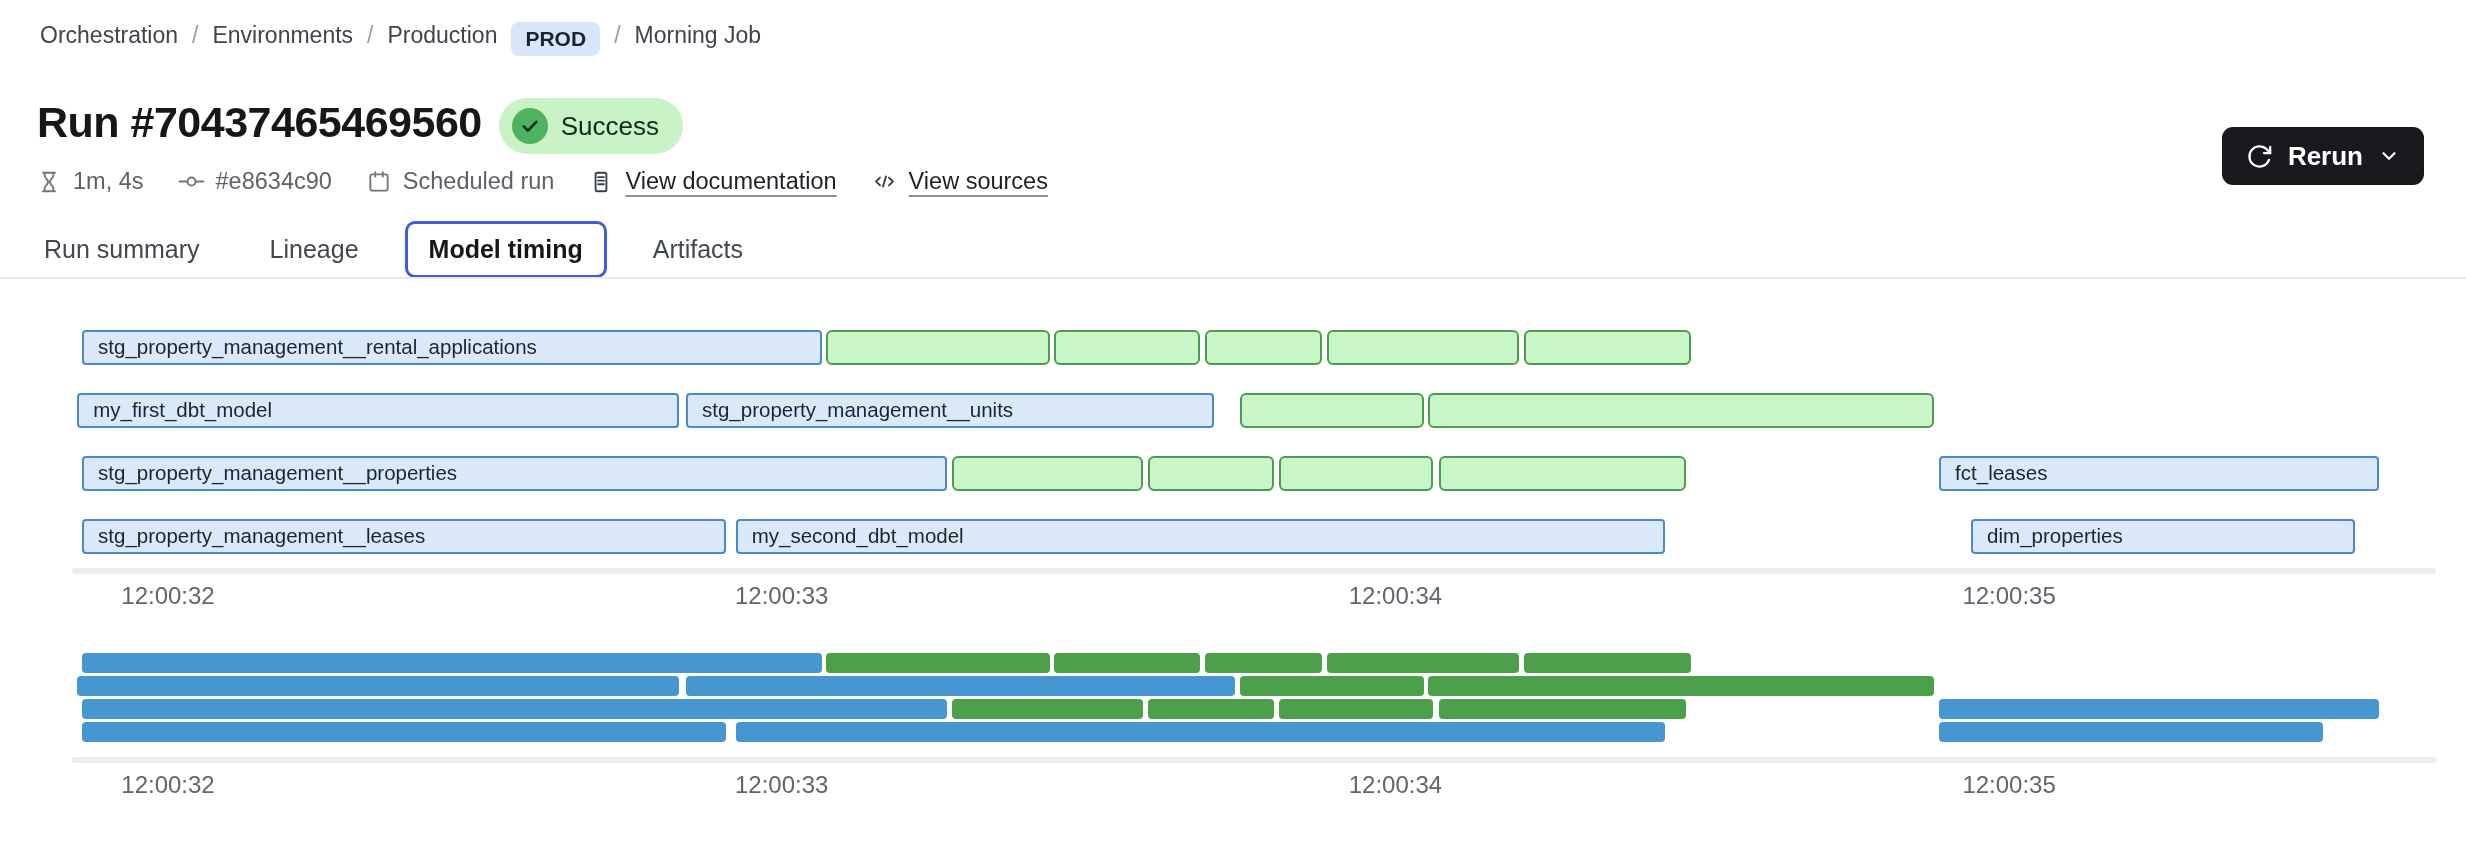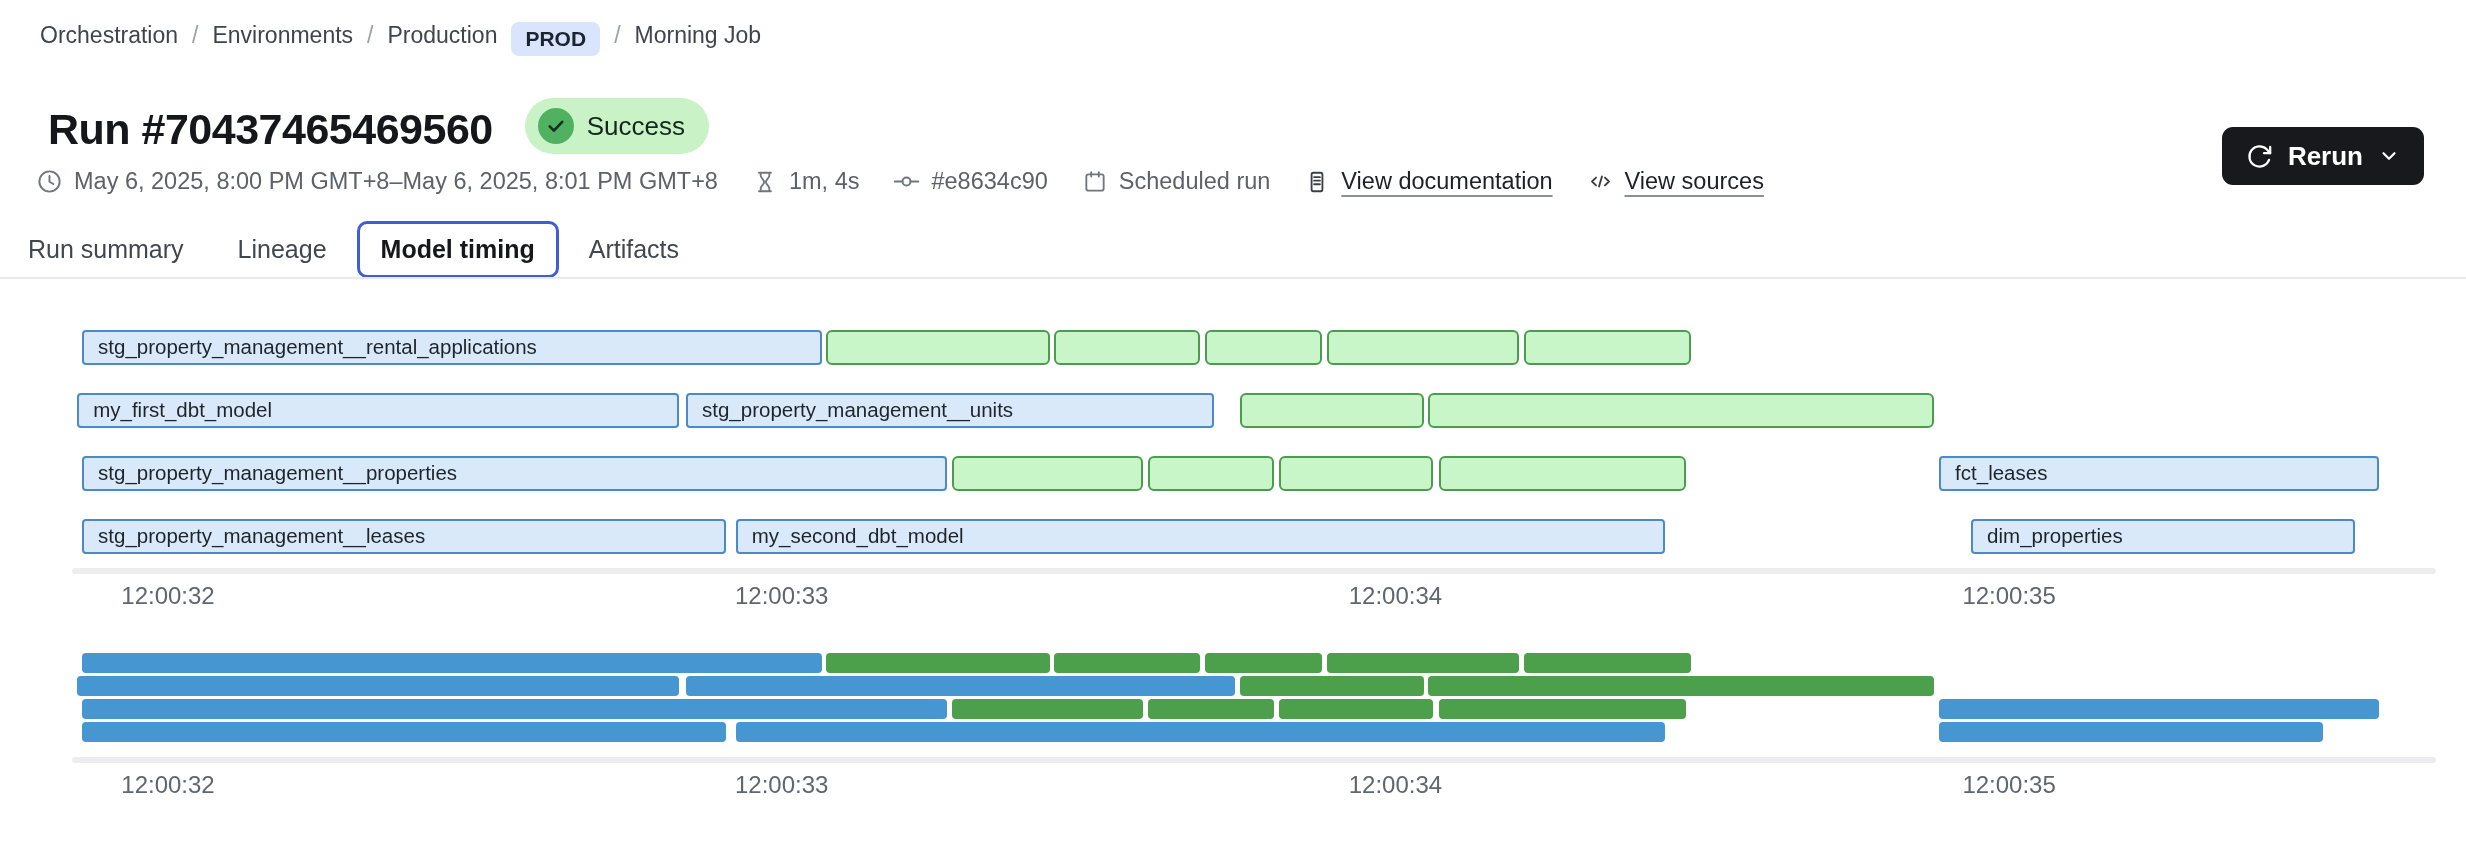--- a/index.html
+++ b/index.html
@@ -9,39 +9,39 @@
     font-family:"Liberation Sans", sans-serif; color:#16181c; background:#fff;
   }
   
   .breadcrumb { position:absolute; left:40px; top:22px; display:flex; align-items:flex-start; gap:14px;
     font-size:23px; color:#3f454d; }
   .crumb { cursor:pointer; }
   .crumb-sep { color:#9aa0a6; }
   .env-badge { background:var(--prod-badge-bg); color:#1c2430; font-weight:700; font-size:21px;
     padding:5px 14px; border-radius:8px; }
   
-  .title-row { position:absolute; left:48px; top:98px; display:flex; align-items:flex-end; gap:32px; }
+  .title-row { position:absolute; left:37px; top:98px; display:flex; align-items:flex-start; gap:17px; }
   .run-title { font-size:43px; font-weight:700; letter-spacing:-0.5px; color:#15171b; }
   .status-badge { display:inline-flex; align-items:center; gap:13px; background:var(--badge-bg);
     border-radius:30px; padding:10px 24px 10px 13px; font-size:26px; font-weight:500; color:#14281a; }
   .status-circle { width:36px; height:36px; border-radius:50%; background:var(--badge-circle);
     display:flex; align-items:center; justify-content:center; }
   
   .rerun-btn { position:absolute; right:42px; top:127px; height:58px; background:var(--rerun-bg);
     color:#fff; border:none; border-radius:11px; display:flex; align-items:center; gap:15px;
     padding:0 24px; font-size:26px; font-weight:600; font-family:inherit; cursor:pointer; }
   
   .meta-row { position:absolute; left:36px; top:168px; display:flex; align-items:center; gap:34px;
     font-size:23.5px; color:#5d6269; }
   .meta-item { display:flex; align-items:center; gap:11px; white-space:nowrap; }
   .meta-item svg { flex:none; }
   .meta-link { color:#1c2127; font-weight:500; text-decoration:underline;
     text-underline-offset:6px; text-decoration-color:#8a8f96; cursor:pointer; }
   
-  .tabs { position:absolute; left:4px; top:221px; display:flex; align-items:center; gap:6px; }
+  .tabs { position:absolute; left:20px; top:221px; display:flex; align-items:center; gap:22px; }
   .tab { font-size:25px; color:#41474f; padding:11px 21px; border:3px solid transparent;
     border-radius:10px; cursor:pointer; white-space:nowrap; }
   .tab.active { color:#15171b; font-weight:600; border-color:var(--tab-accent); background:#fff; }
   .tabs-divider { position:absolute; left:0; top:277px; width:2466px; height:2px; background:#e9eaec; }
   
   .chart { position:absolute; left:72px; width:2364px; }
   .chart-detail { top:330px; height:285px; }
   .chart-mini { top:653px; height:150px; }
   .bar { position:absolute; }
   .bar.labeled.model { background:var(--model-fill); border:2px solid var(--model-border); border-radius:4px; }
@@ -97,27 +97,20 @@
     </span>
     <span>Rerun</span>
     <span style="display:flex;">
       <svg width="22" height="22" viewBox="0 0 24 24" fill="none" stroke="#ffffff" stroke-width="2.4" stroke-linecap="round" stroke-linejoin="round">
           <polyline points="6 9 12 15 18 9"></polyline>
         </svg>
     </span>
   </button>
 
   <div class="meta-row">
-    <span class="meta-item">
-      <svg class="icon-gray" width="27" height="27" viewBox="0 0 24 24" fill="none" stroke="currentColor" stroke-width="1.7" stroke-linecap="round" stroke-linejoin="round">
-          <circle cx="12" cy="12" r="9"></circle>
-          <path d="M12 7v5.2l3.4 2"></path>
-        </svg>
-      <span>May 6, 2025, 8:00 PM GMT+8–May 6, 2025, 8:01 PM GMT+8</span>
-    </span>
     <span class="meta-item">
       <svg class="icon-gray" width="26" height="26" viewBox="0 0 24 24" fill="none" stroke="currentColor" stroke-width="1.7" stroke-linecap="round" stroke-linejoin="round">
           <path d="M6.5 3.5h11M6.5 20.5h11M8 3.5v2.6c0 2.4 3.2 3.7 3.2 5.9S8 15.5 8 17.9v2.6M16 3.5v2.6c0 2.4-3.2 3.7-3.2 5.9s3.2 3.5 3.2 5.9v2.6"></path>
         </svg>
       <span>1m, 4s</span>
     </span>
     <span class="meta-item">
       <svg class="icon-gray" width="27" height="27" viewBox="0 0 24 24" fill="none" stroke="currentColor" stroke-width="1.7" stroke-linecap="round">
           <circle cx="12" cy="12" r="3.6"></circle>
           <path d="M1.5 12h7M15.5 12h7"></path>

